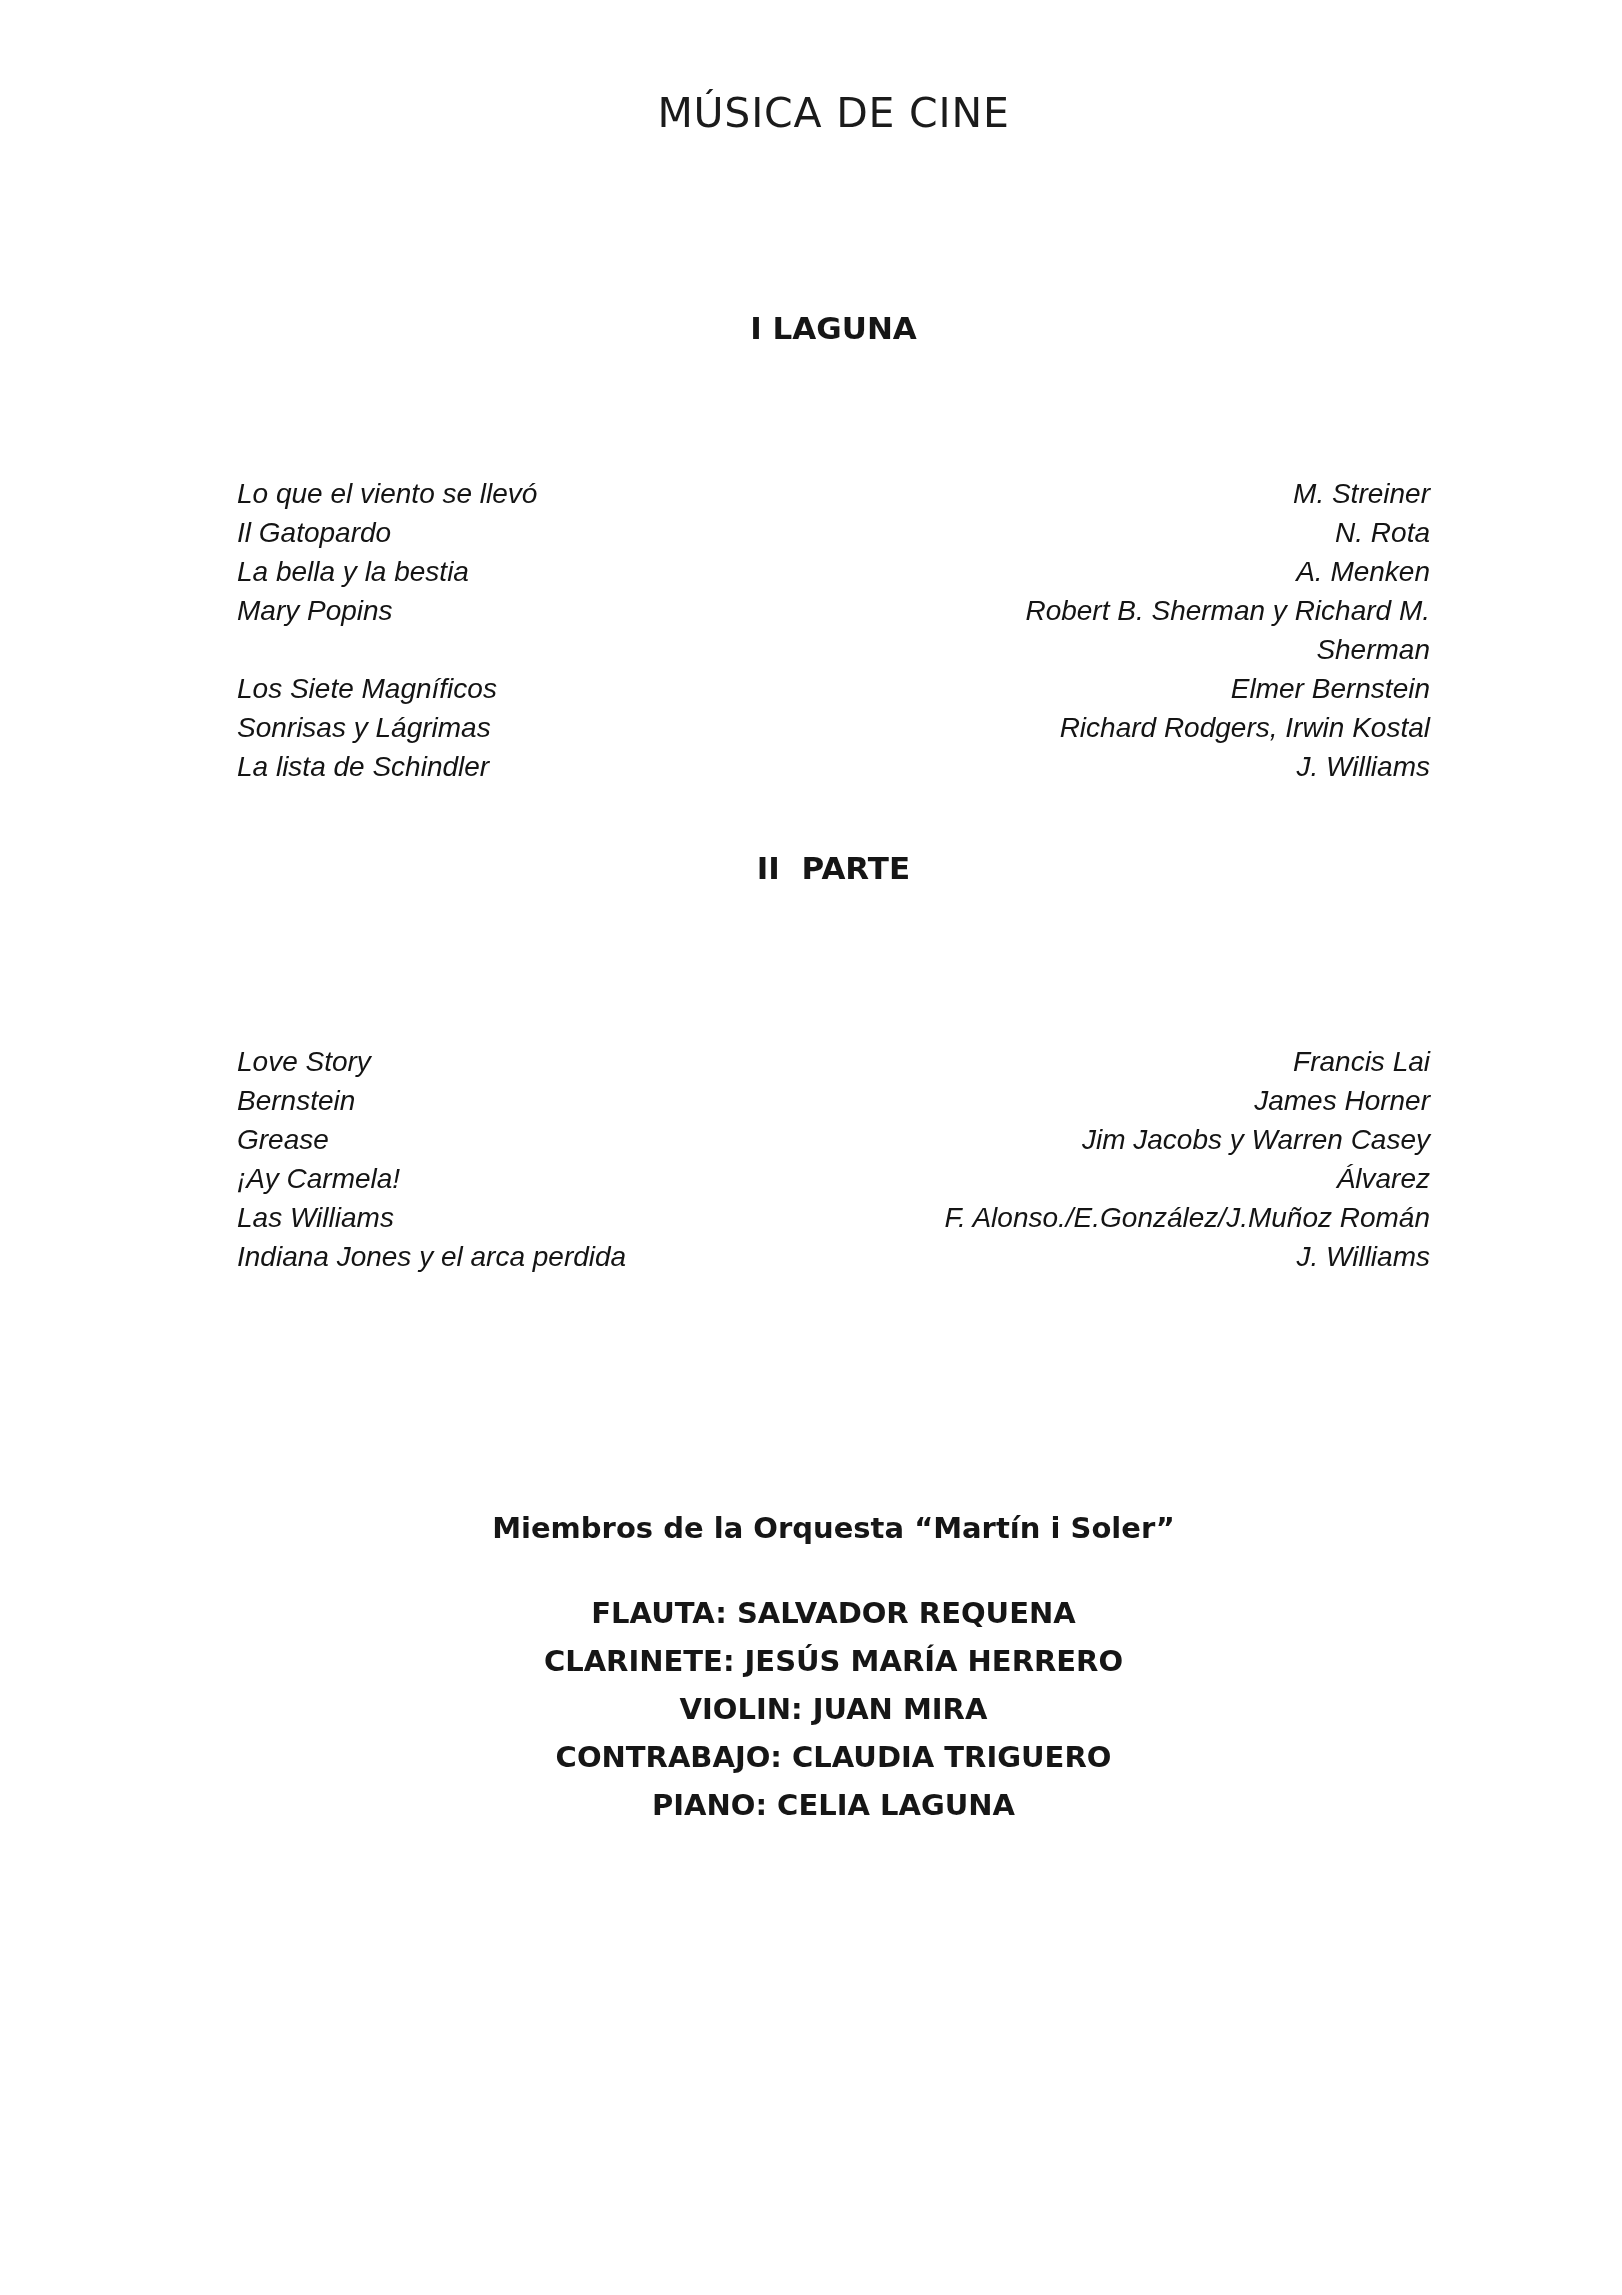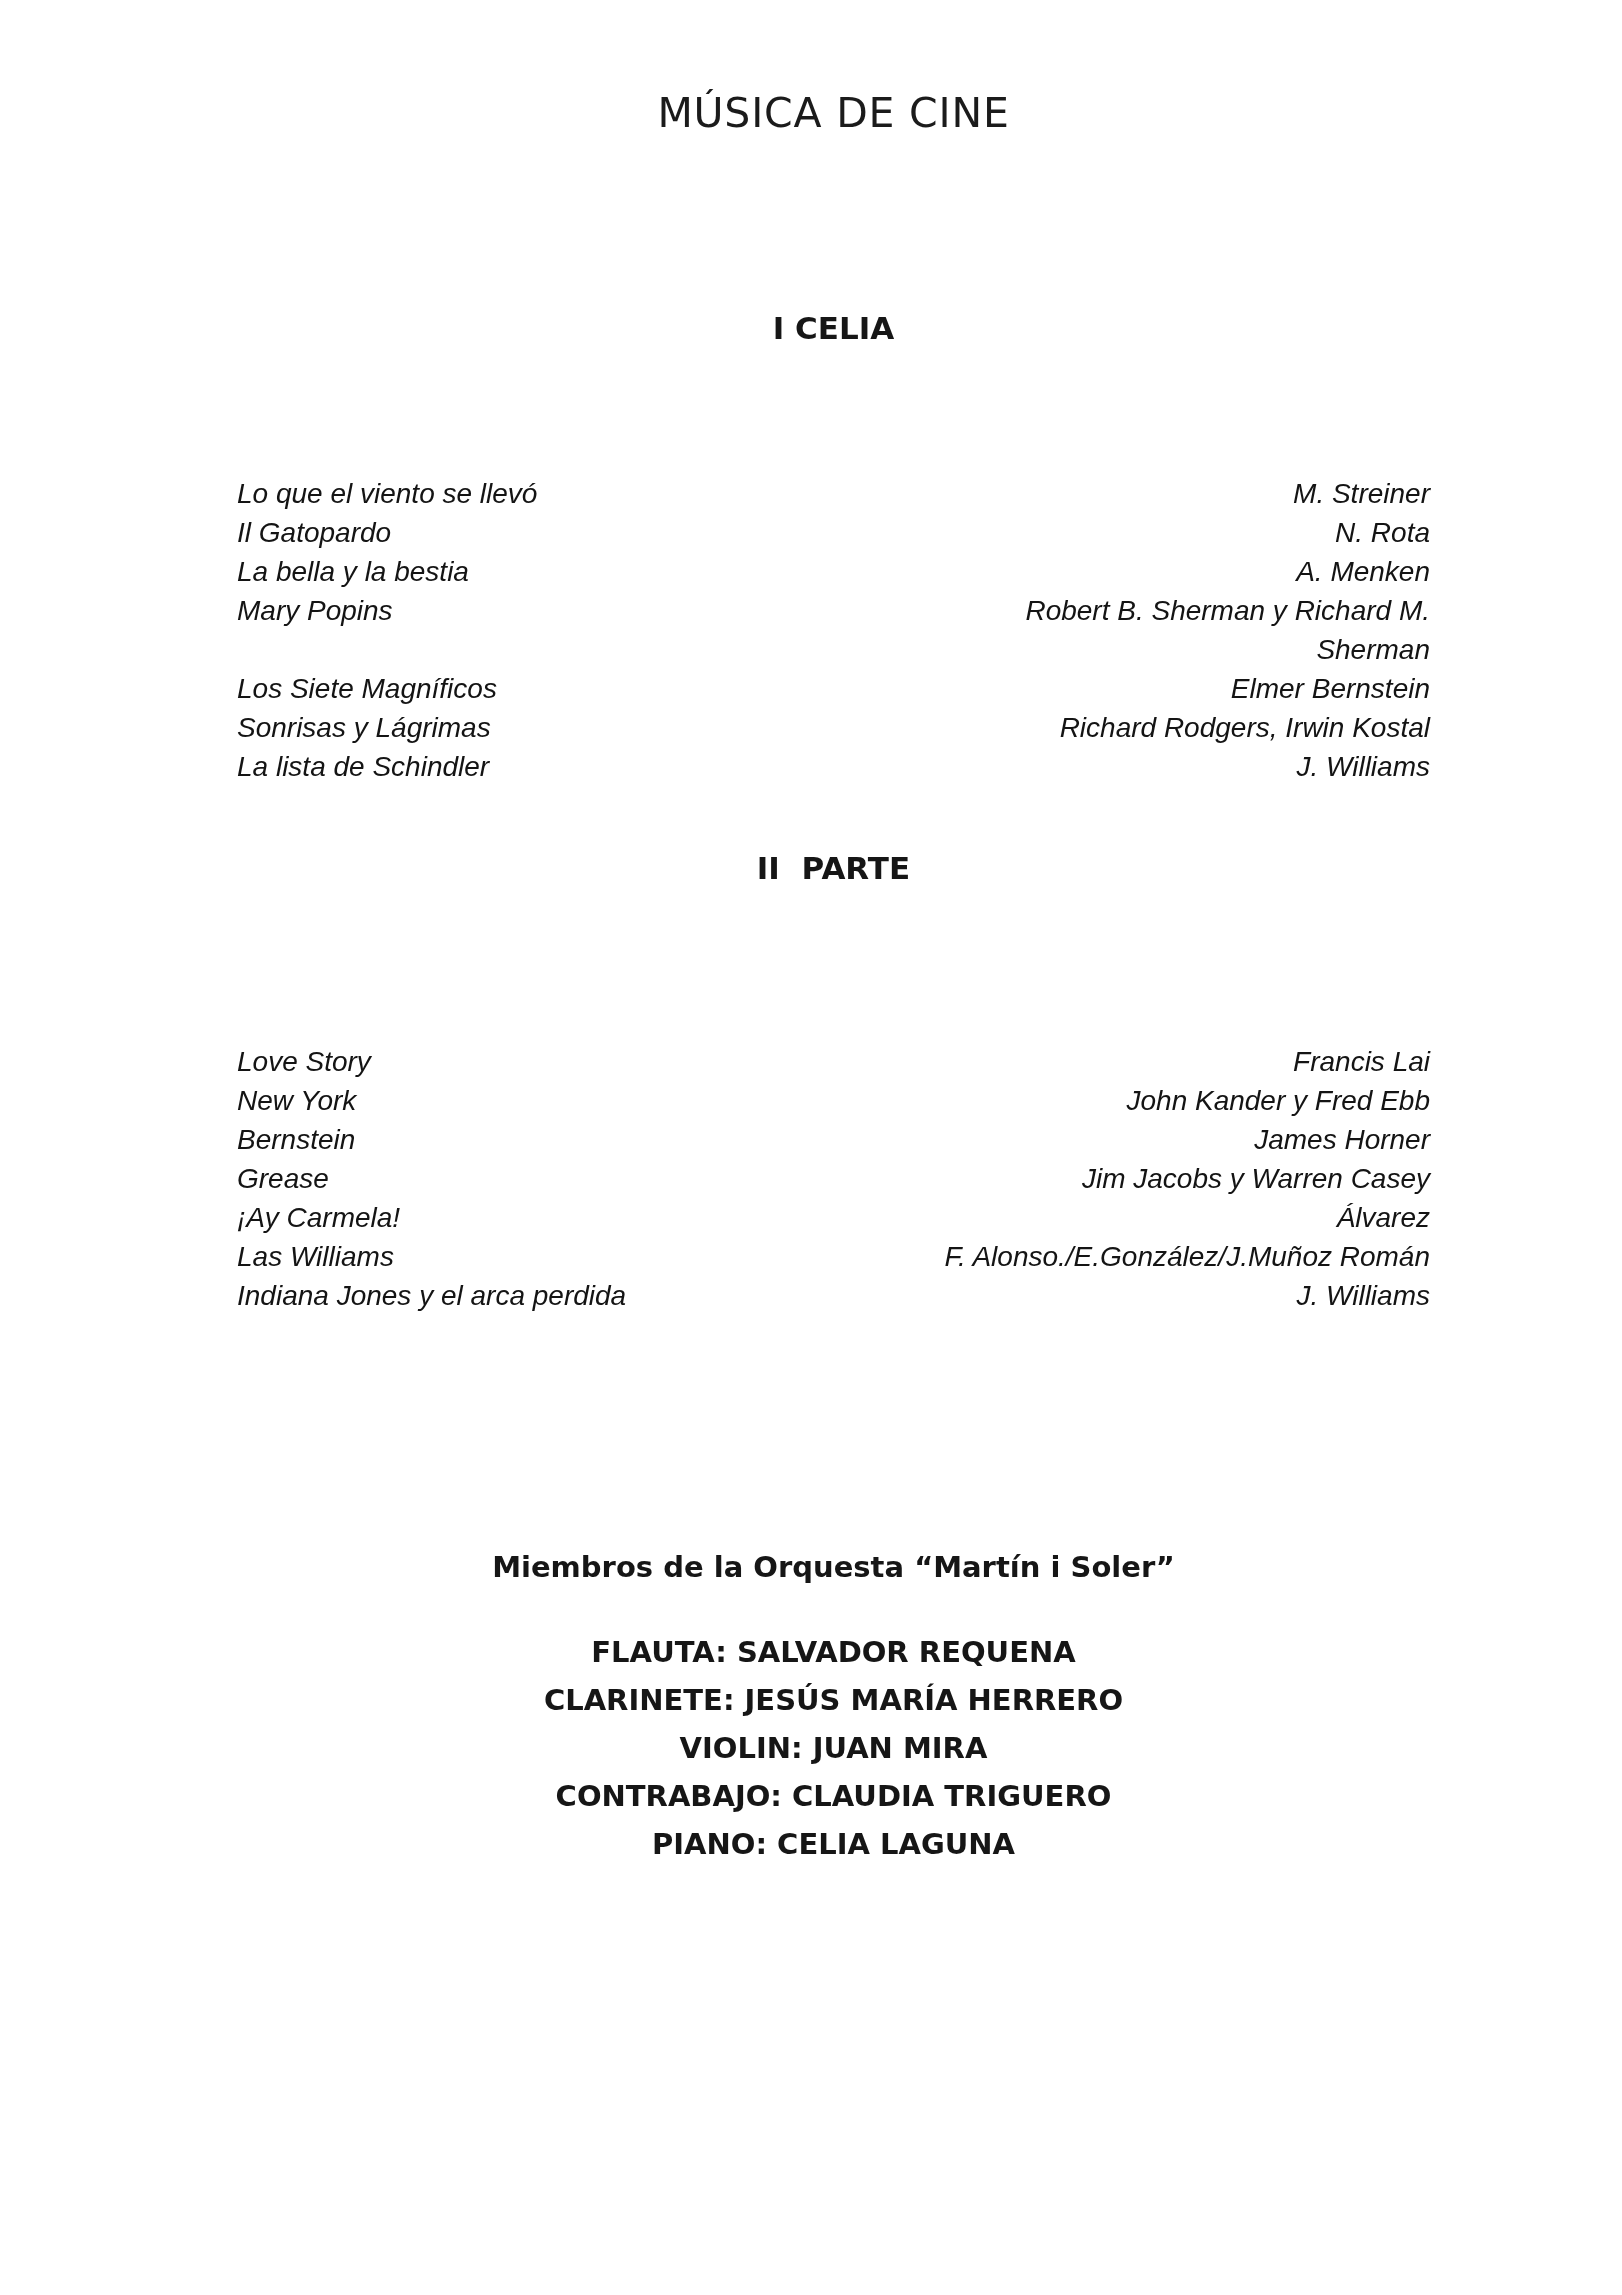--- a/index.html
+++ b/index.html
@@ -83,21 +83,21 @@
     color: #161616;
   }
 </style>
 </head>
 <body>
 
 <div class="page">
 
   <div class="doc-title">MÚSICA DE CINE</div>
 
-  <div class="part-heading part1-heading">I CELIA</div>
+  <div class="part-heading part1-heading">I LAGUNA</div>
 
   <div class="program-list list-1">
     <div class="row">
       <span class="work">Lo que el viento se llevó</span>
       <span class="composer">M. Streiner</span>
     </div>
     <div class="row">
       <span class="work">Il Gatopardo</span>
       <span class="composer">N. Rota</span>
     </div>
@@ -124,24 +124,20 @@
   </div>
 
   <div class="part-heading part2-heading">II PARTE</div>
 
   <div class="program-list list-2">
     <div class="row">
       <span class="work">Love Story</span>
       <span class="composer">Francis Lai</span>
     </div>
     <div class="row">
-      <span class="work">New York</span>
-      <span class="composer">John Kander y Fred Ebb</span>
-    </div>
-    <div class="row">
       <span class="work">Bernstein</span>
       <span class="composer">James Horner</span>
     </div>
     <div class="row">
       <span class="work">Grease</span>
       <span class="composer">Jim Jacobs y Warren Casey</span>
     </div>
     <div class="row">
       <span class="work">¡Ay Carmela!</span>
       <span class="composer">Álvarez</span>

